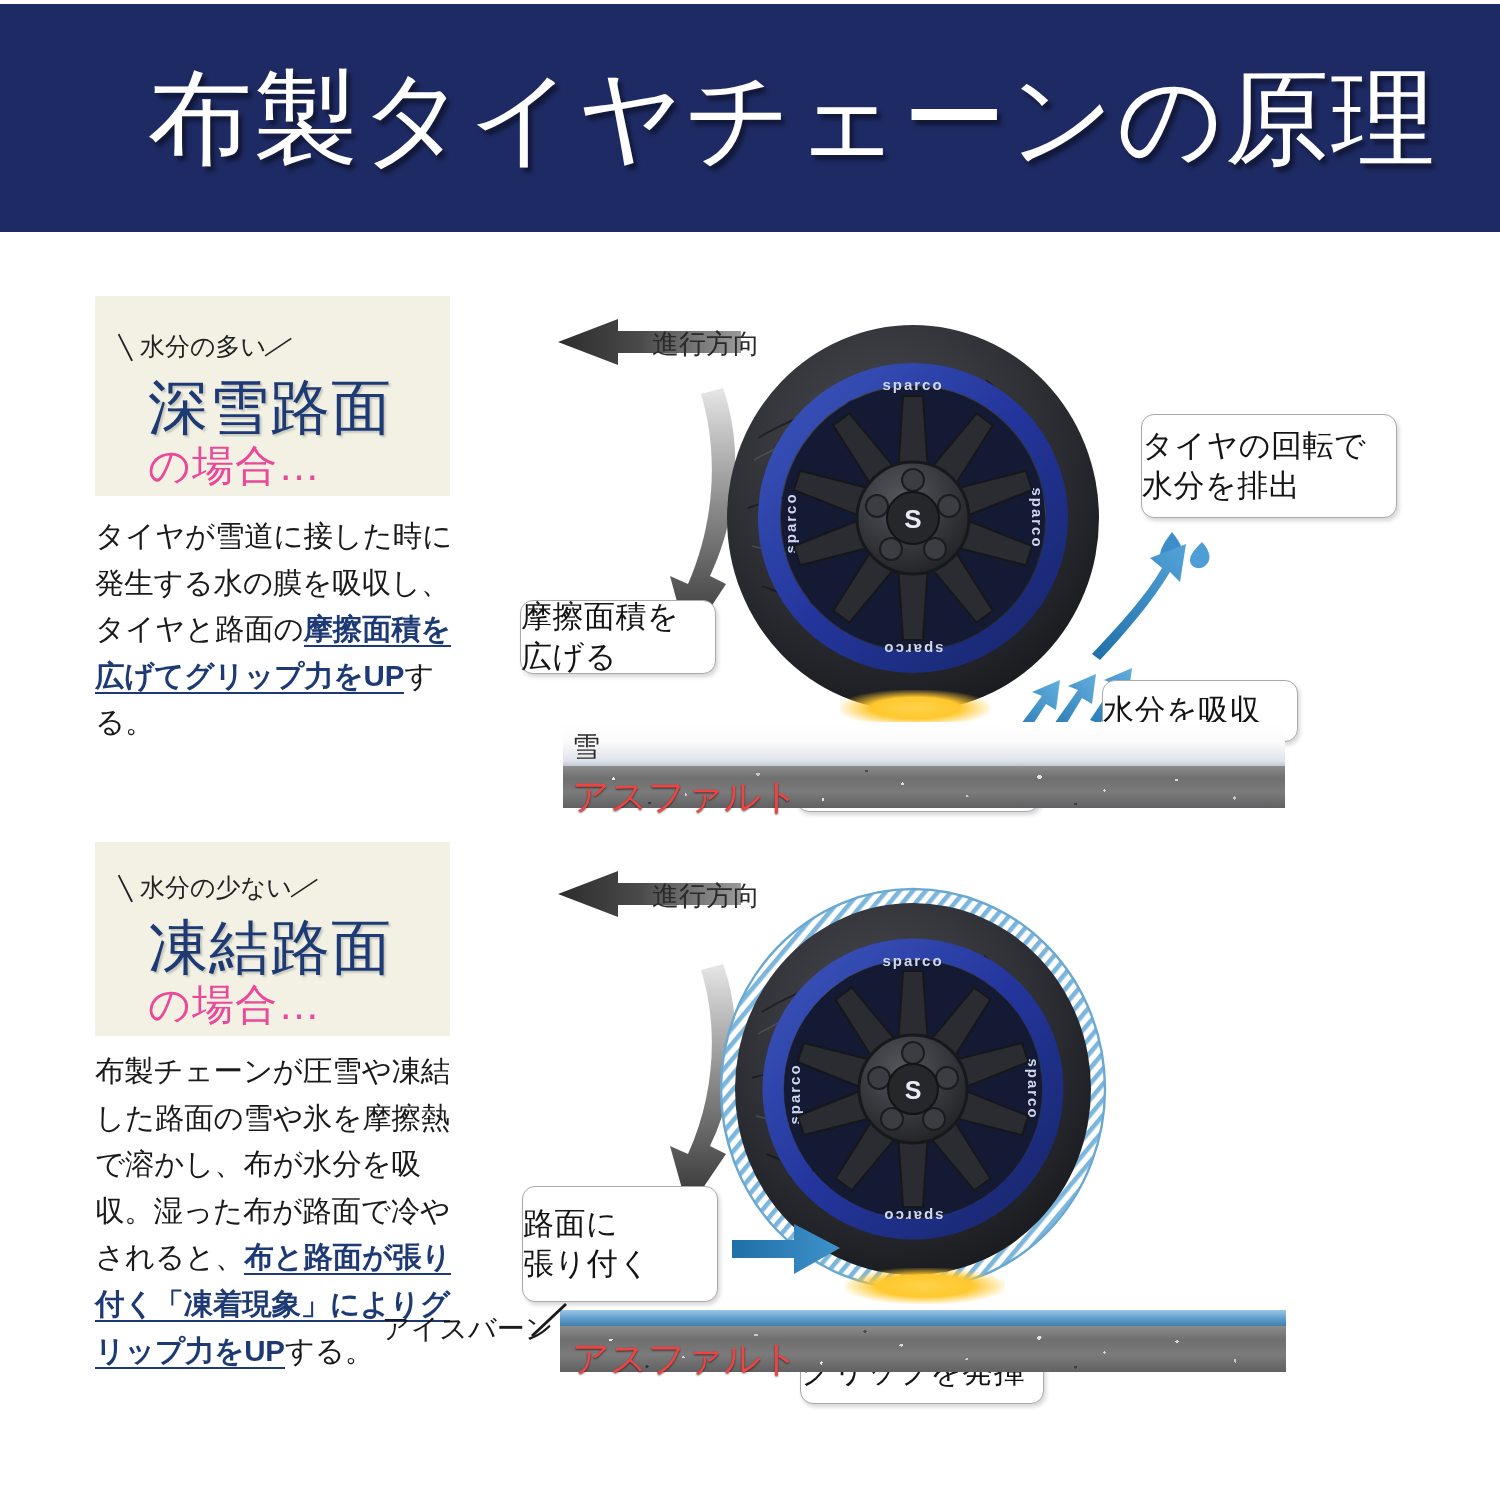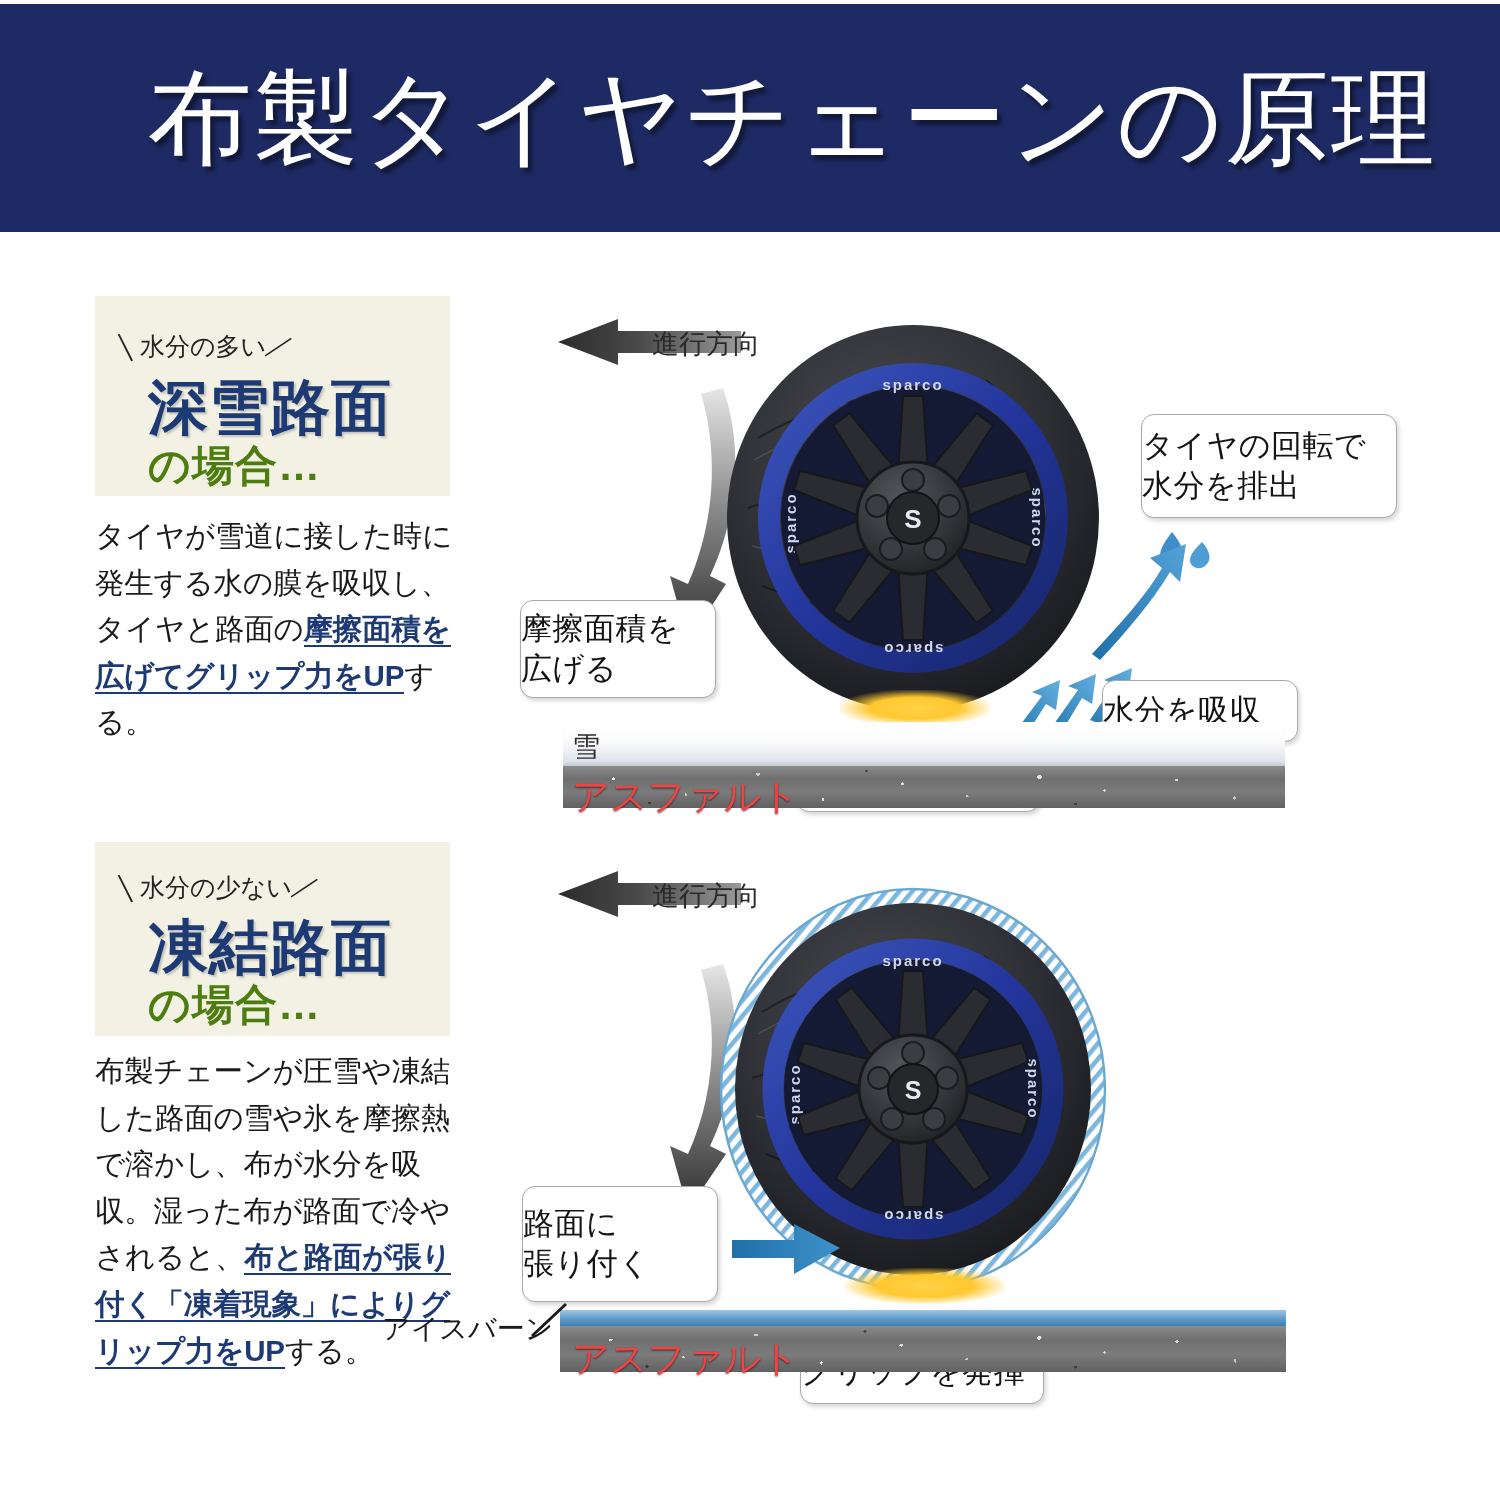--- a/index.html
+++ b/index.html
@@ -33,29 +33,28 @@
   }
   .kicker{
     position:absolute;
     font-size:25px;color:#222;white-space:nowrap;
   }
   .kicker .slash{display:inline-block;font-size:28px;}
   .kicker .slash.l{transform:rotate(14deg);}
   .kicker .slash.r{transform:rotate(14deg);}
   .big-blue{
     position:absolute;
-    font-size:60px;font-weight:bold;color:#1e3a75;
+    font-size:60px;font-weight:normal;color:#1e3a75;
     letter-spacing:1px;white-space:nowrap;
     text-shadow:2px 2px 2px rgba(0,0,0,0.18);
   }
   .sub-black{
     position:absolute;
-    font-size:42px;color:#4d7c0f;white-space:nowrap;
+    font-size:42px;color:#ec4899;white-space:nowrap;
     letter-spacing:1px;
-    font-weight:bold;
   }
   .body-copy{
     position:absolute;
     font-size:29.5px;line-height:1.58;color:#1a1a1a;
     letter-spacing:-0.2px;
   }
   .body-copy .hl{
     color:#1e3a75;font-weight:bold;
     border-bottom:2px solid #1e3a75;
   }
@@ -298,21 +297,21 @@
       </linearGradient>
         </defs>
       <g fill="url(#ag1)">
         <path d="M10 92 L34 60 L24 56 L52 44 L48 74 L38 68 L20 96 Z"></path>
         <path d="M46 88 L70 54 L60 50 L88 38 L84 68 L74 62 L56 92 Z"></path>
         <path d="M82 84 L106 48 L96 44 L124 32 L120 62 L110 56 L92 88 Z"></path>
       </g>
     </svg>
   </div>
 
-  <div class="callout two-line" style="left:520px;top:600px;width:196px;height:98px;">
+  <div class="callout two-line" style="left:520px;top:600px;width:196px;height:74px;">
     <span>
       <span>摩擦面積を</span><br>
       <span>広げる</span>
     </span>
   </div>
 
   <div class="callout two-line" style="left:1141px;top:414px;width:256px;height:104px;">
     <span>
       <span>タイヤの回転で</span><br>
       <span>水分を排出</span>

